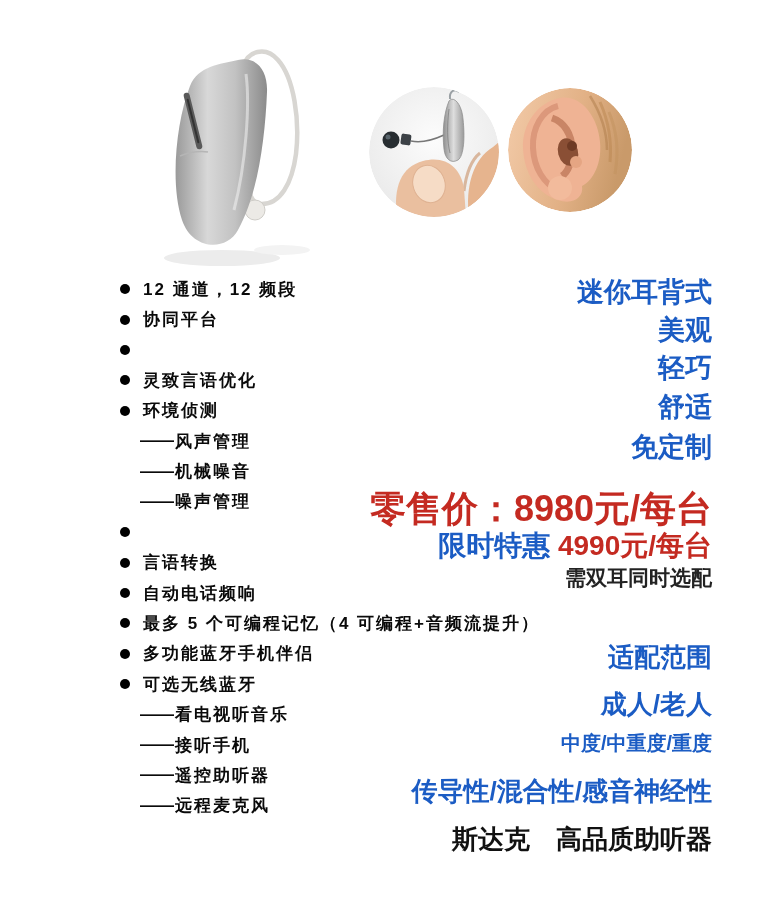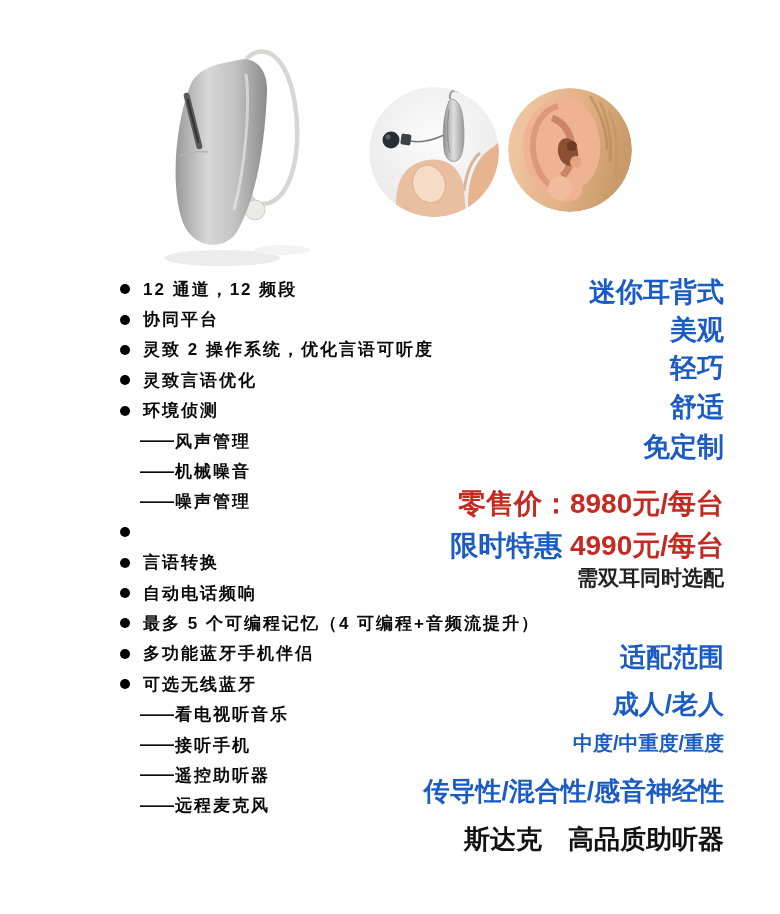--- a/index.html
+++ b/index.html
@@ -8,21 +8,21 @@
   .photo{position:absolute;}
   .circle-photo{border-radius:50%;overflow:hidden;}
   
   .features{position:absolute;left:118px;top:274px;width:370px;margin:0;padding:0;list-style:none;}
   .feat{height:30.4px;display:flex;align-items:center;white-space:nowrap;
         font-size:17px;font-weight:700;color:#0a0a0a;letter-spacing:2px;}
   .feat .bullet{width:10px;height:10px;border-radius:50%;background:#000;margin:0 13px 0 2px;flex:0 0 auto;}
   .feat.dash{padding-left:22px;}
   .feat .dash{letter-spacing:0;margin-right:1px;}
   
-  .r-line{position:absolute;right:56px;white-space:nowrap;text-align:left;line-height:1.2;}
+  .r-line{position:absolute;right:68px;white-space:nowrap;text-align:left;line-height:1.2;}
   .blue{color:var(--blue,#1b5cc4);font-weight:700;}
   .red{color:var(--red,#c42a21);font-weight:700;}
   .dark{color:#222;font-weight:700;}
   .brand{color:#111;font-weight:700;}
 </style>
 </head>
 <body>
 
 <div class="page">
 
@@ -108,21 +108,20 @@
       <li class="feat bullet">
         <span class="bullet"></span>
         <span>12 通道，12 频段</span>
       </li>
       <li class="feat bullet">
         <span class="bullet"></span>
         <span>协同平台</span>
       </li>
       <li class="feat bullet">
         <span class="bullet"></span>
-        <span>灵致 2 操作系统，优化言语可听度</span>
       </li>
       <li class="feat bullet">
         <span class="bullet"></span>
         <span>灵致言语优化</span>
       </li>
       <li class="feat bullet">
         <span class="bullet"></span>
         <span>环境侦测</span>
       </li>
       <li class="feat dash">
@@ -177,21 +176,21 @@
         <span>远程麦克风</span>
       </li>
     </ul>
 
   <div class="r-line blue" style="top:276px;font-size:27px">迷你耳背式</div>
   <div class="r-line blue" style="top:314px;font-size:27px">美观</div>
   <div class="r-line blue" style="top:352px;font-size:27px">轻巧</div>
   <div class="r-line blue" style="top:391px;font-size:27px">舒适</div>
   <div class="r-line blue" style="top:431px;font-size:27px">免定制</div>
 
-  <div class="r-line red" style="top:487px;font-size:28px">零售价：8980元/每台</div>
+  <div class="r-line red" style="top:487px;font-size:36px">零售价：8980元/每台</div>
   <div class="r-line" style="top:529px;font-size:28px">
     <span class="blue">限时特惠 </span><span class="red">4990元/每台</span>
   </div>
   <div class="r-line dark" style="top:565px;font-size:21px">需双耳同时选配</div>
 
   <div class="r-line blue" style="top:689px;font-size:26px">成人/老人</div>
   <div class="r-line blue" style="top:642px;font-size:26px">适配范围</div>
   <div class="r-line blue" style="top:731px;font-size:20px">中度/中重度/重度</div>
   <div class="r-line blue" style="top:776px;font-size:26px">传导性/混合性/感音神经性</div>
 

